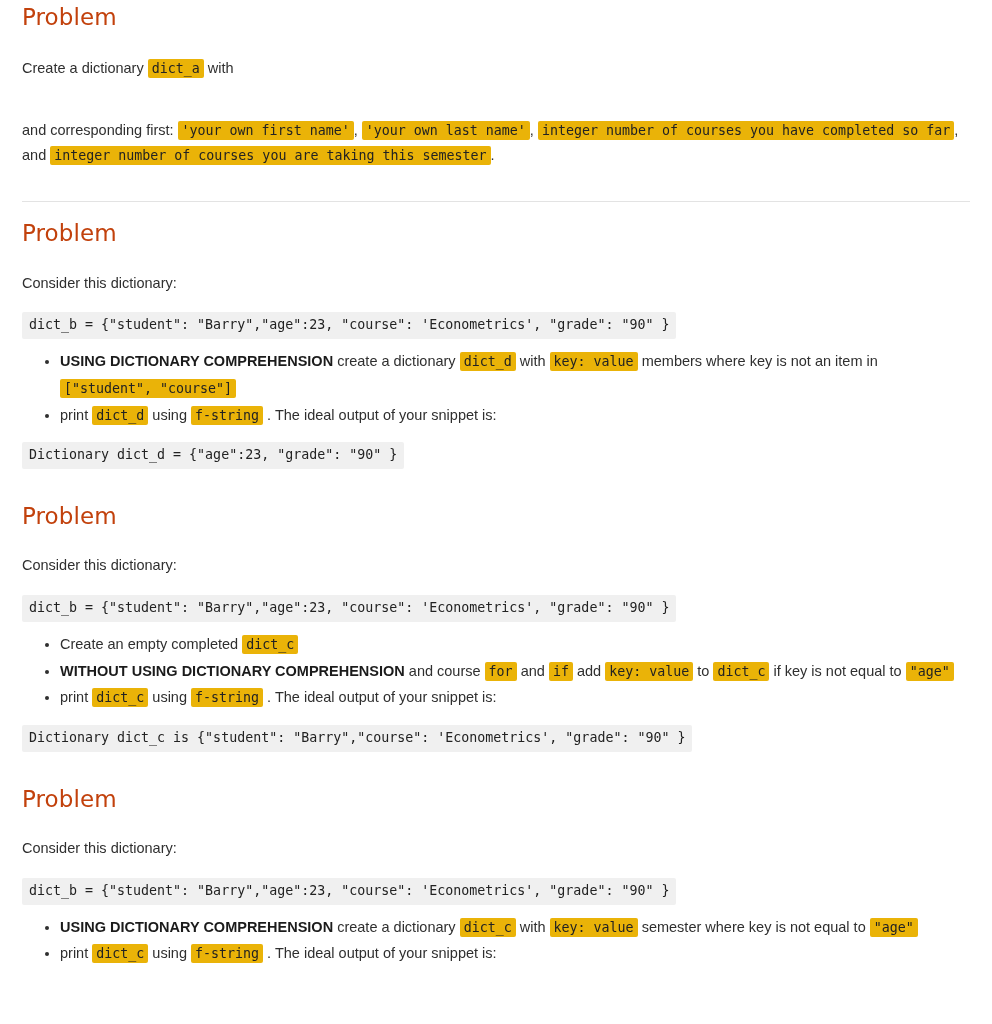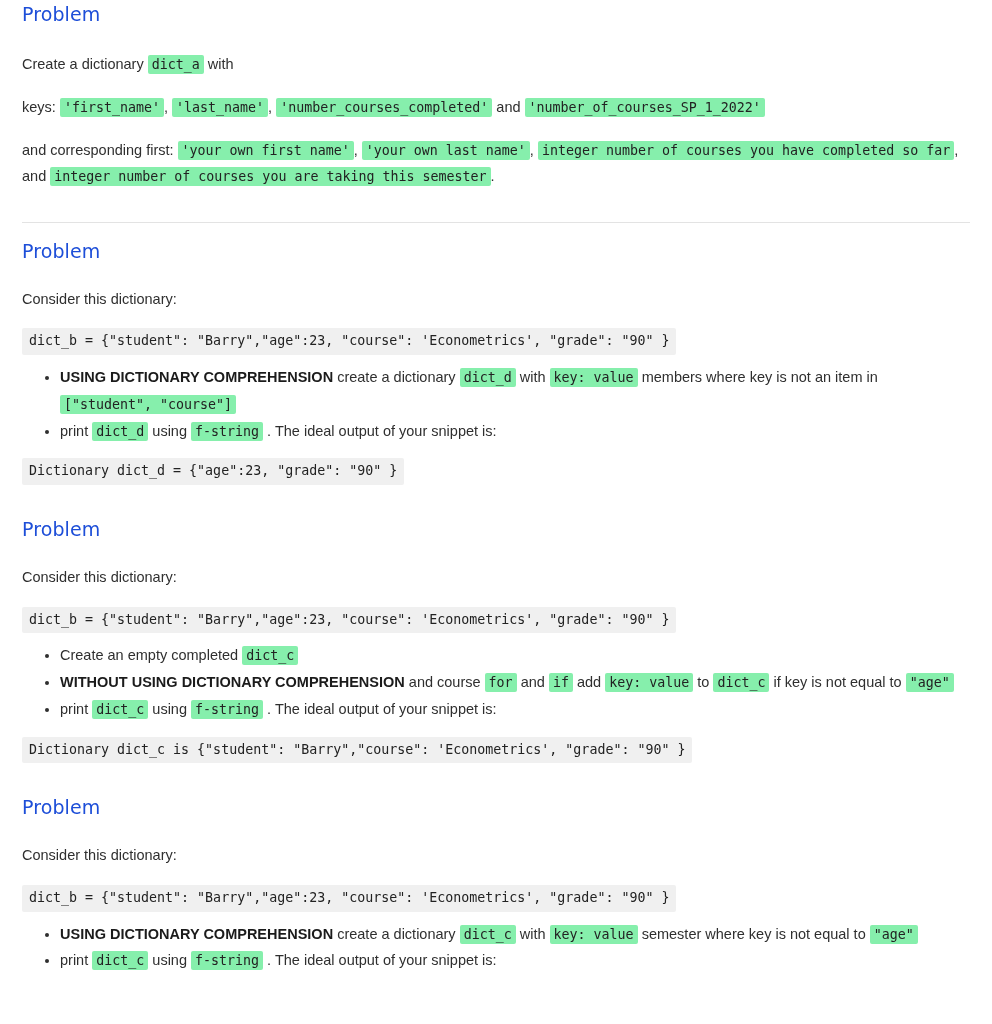--- a/index.html
+++ b/index.html
@@ -18,36 +18,36 @@
     width: 992px;
     box-sizing: border-box;
     padding: 0 22px 0 22px;
   }
   .section {
     padding-top: 0;
   }
   h2.problem-title {
     font-family: "DejaVu Sans", sans-serif;
     font-weight: 400;
-    font-size: 19px;
+    font-size: 23px;
     line-height: 1.15;
-    color: #1d4ed8;
+    color: #c2410c;
     margin: 0;
     letter-spacing: 0.1px;
   }
   .para {
     font-size: 14.5px;
     line-height: 1.5;
     color: #2f2f2f;
     margin: 0;
   }
   code, .code-inline {
     font-family: "DejaVu Sans Mono", "Liberation Mono", monospace;
     font-size: 13.3px;
-    background: #86efac;
+    background: #eab308;
     color: #222222;
     padding: 2px 4px;
     border-radius: 2px;
     white-space: pre-wrap;
     line-height: 1.9;
   }
   .code-block {
     font-family: "DejaVu Sans Mono", "Liberation Mono", monospace;
     font-size: 13.3px;
     background: #f0f0f0;
@@ -98,21 +98,20 @@
 
   <div class="section">
     <div style="height:4px"></div>
     <h2 class="problem-title">Problem</h2>
     <div class="sp-h-to-p"></div>
 
     <p class="para"><span>Create a dictionary</span> <code class="code-inline">dict_a</code> <span>with</span></p>
 
     <div class="sp-p"></div>
 
-    <p class="para"><span>keys:</span> <code class="code-inline">'first_name'</code>, <code class="code-inline">'last_name'</code>, <code class="code-inline">'number_courses_completed'</code> <span>and</span> <code class="code-inline">'number_of_courses_SP_1_2022'</code></p>
 
     <div class="sp-p"></div>
 
     <p class="para"><span>and corresponding first:</span> <code class="code-inline">'your own first name'</code>, <code class="code-inline">'your own last name'</code>, <code class="code-inline">integer number of courses you have completed so far</code><span>, and</span> <code class="code-inline">integer number of courses you are taking this semester</code><span>.</span></p>
 
     <div class="sp-p"></div>
 
 
     <div class="sp-divider-top"></div>
     <hr class="divider">

